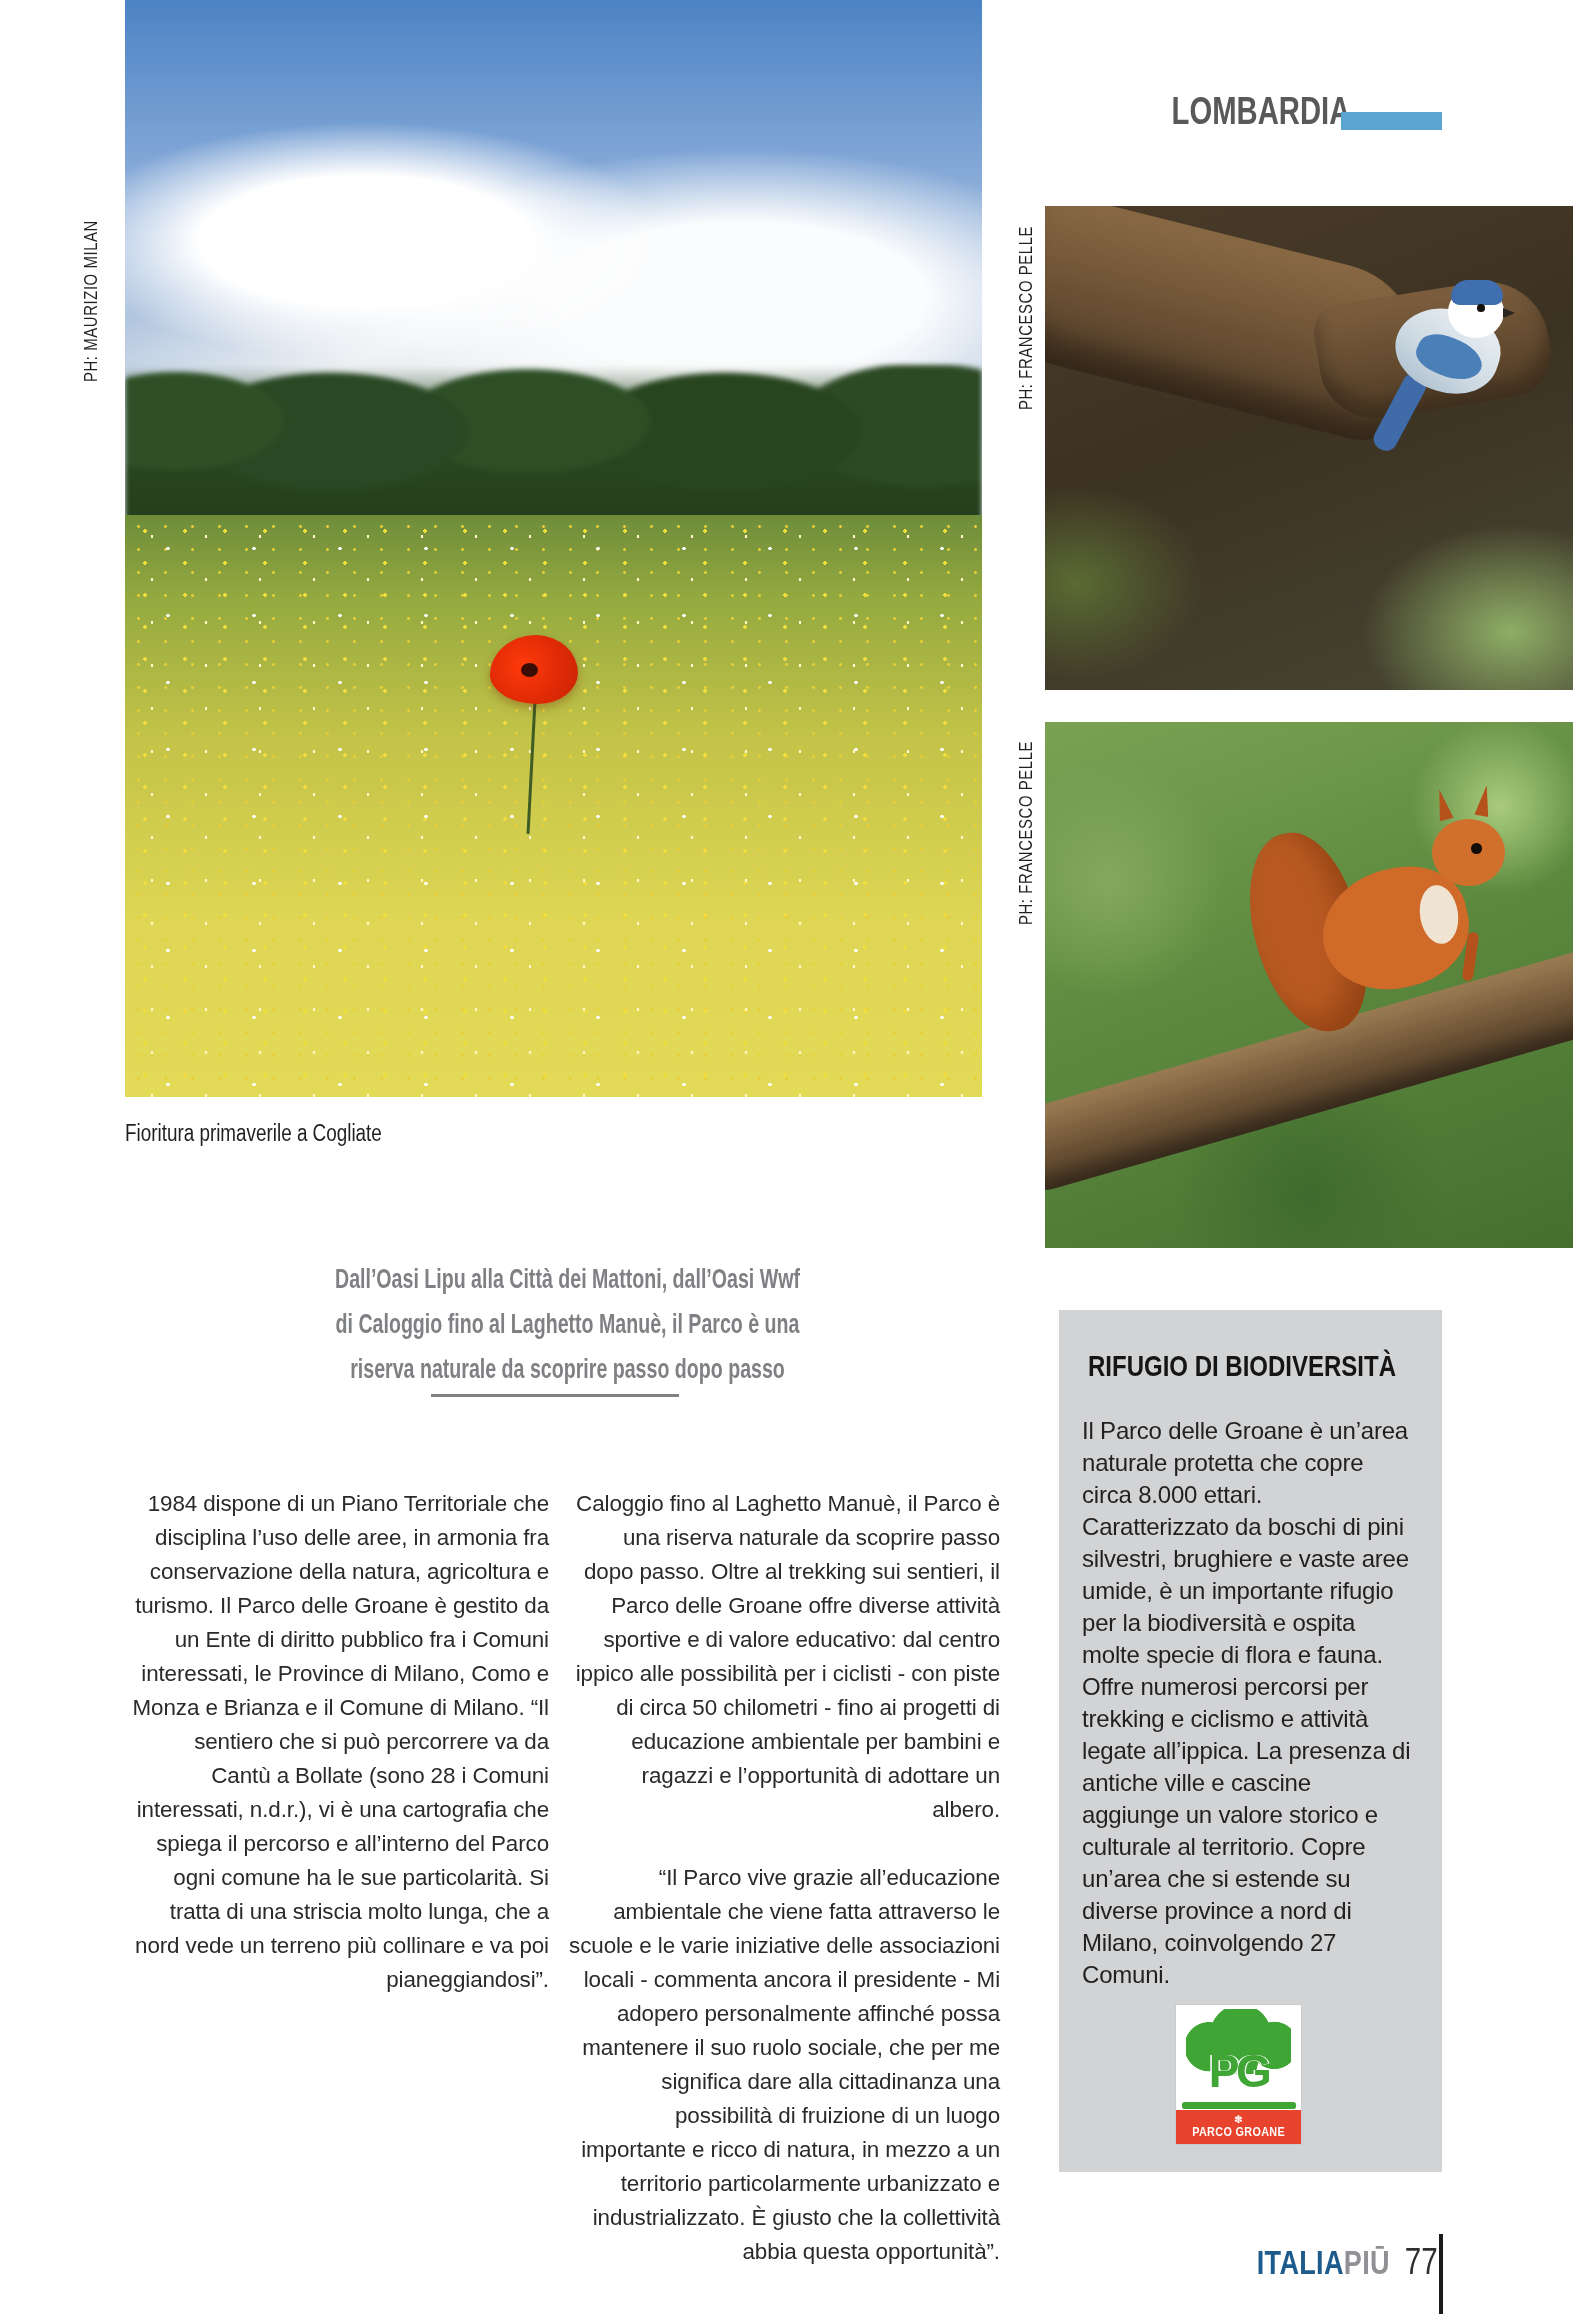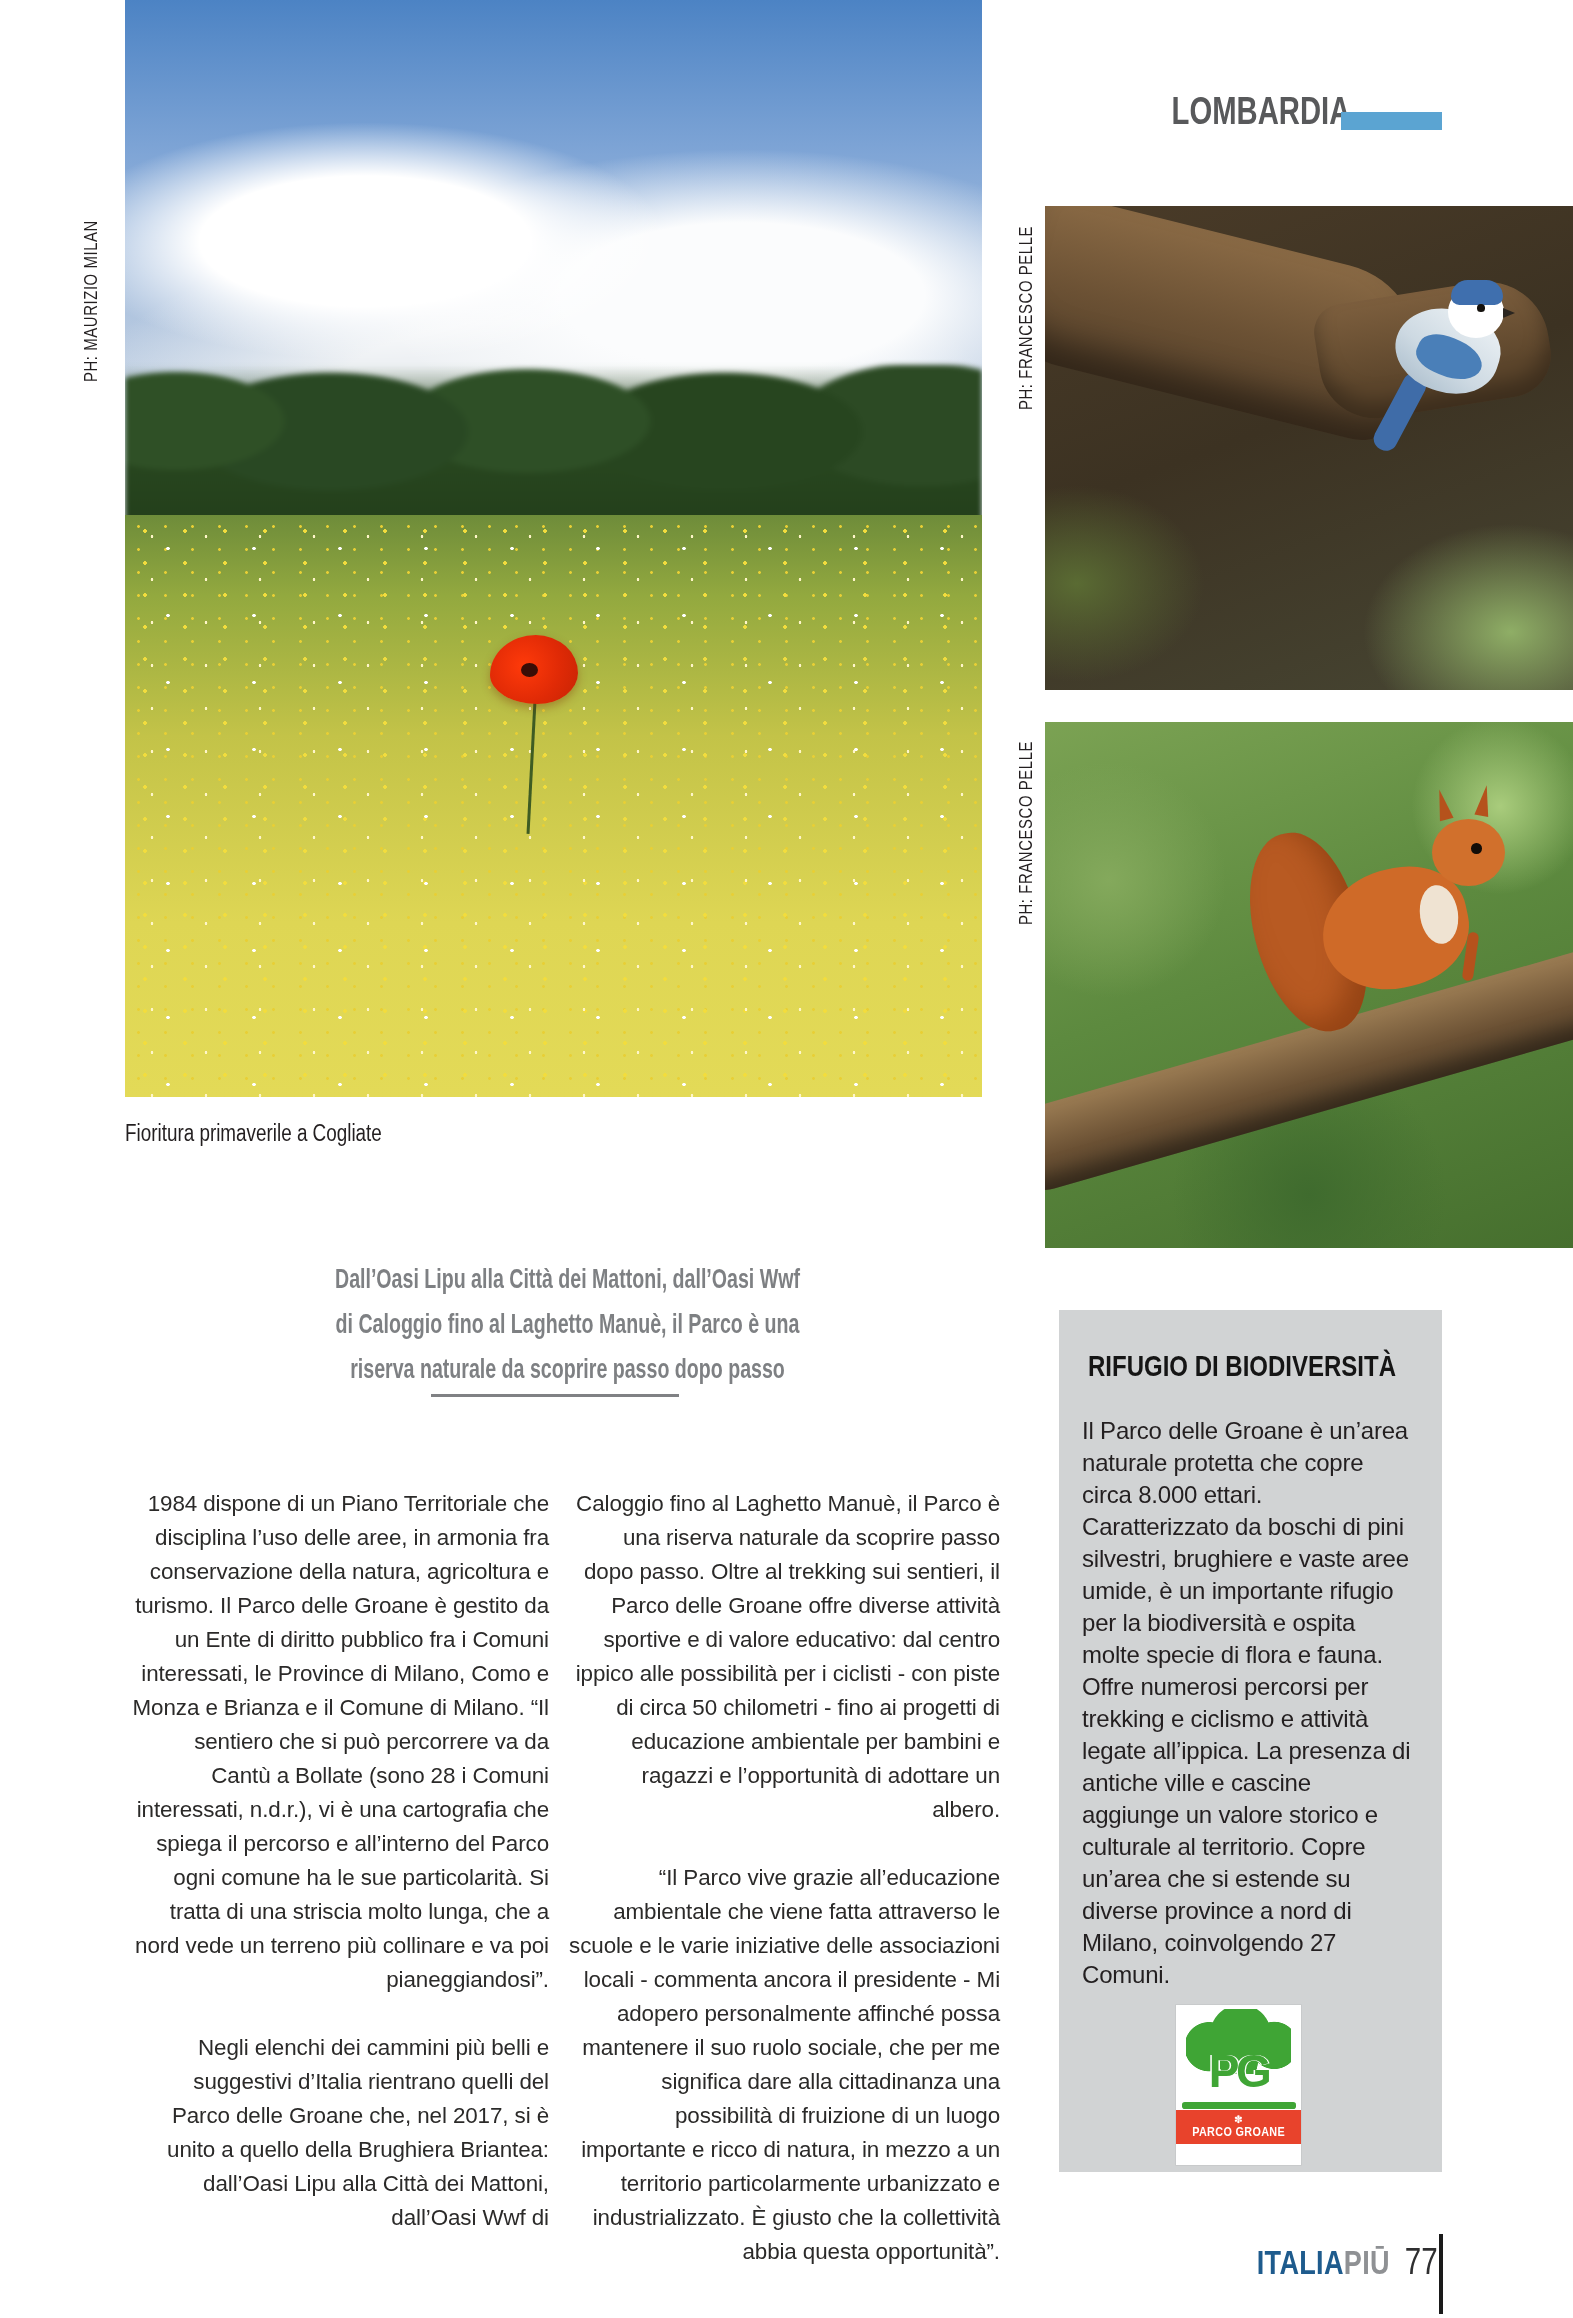--- a/index.html
+++ b/index.html
@@ -121,21 +121,21 @@
   .col p{margin:16px 0 34px 0;text-align:right;}
 
   
   .sidebar{position:absolute;left:1059px;top:1310px;width:383px;height:862px;background:#D1D3D4;}
   .sidebar-title{margin:39px 0 0 29.4px;font-size:30px;font-weight:bold;color:#151515;
     transform:scaleX(0.8);transform-origin:left top;white-space:nowrap;letter-spacing:0px;}
   .sidebar-body{margin:32px 28px 0 23px;font-size:24px;line-height:32px;color:#231F20;
     letter-spacing:-0.2px;}
 
   
-  .logo{position:absolute;left:1176px;top:2005px;width:125px;height:160px;background:#ffffff;
+  .logo{position:absolute;left:1176px;top:2005px;width:125px;height:139px;background:#ffffff;
     box-shadow:0 0 0 0.7px rgba(0,0,0,0.06);}
   .logo-art{position:relative;width:100%;height:105px;overflow:hidden;}
   .logo-canopy{position:absolute;left:9.8px;top:4.2px;width:105px;height:65px;
     background:
       radial-gradient(circle 25px at 22% 58%, #3FA535 97%, rgba(0,0,0,0) 100%),
       radial-gradient(circle 31px at 52% 40%, #3FA535 97%, rgba(0,0,0,0) 100%),
       radial-gradient(circle 24px at 84% 56%, #3FA535 97%, rgba(0,0,0,0) 100%),
       radial-gradient(circle 19.6px at 50% 82%, #3FA535 97%, rgba(0,0,0,0) 100%);}
   .logo-initials{position:absolute;left:0;right:0;top:39px;text-align:center;font-size:46px;
     font-weight:bold;color:#3FA535;letter-spacing:-3.5px;
@@ -205,21 +205,20 @@
 
   <div class="pull-quote">
     <div class="pq-line">Dall’Oasi Lipu alla Città dei Mattoni, dall’Oasi Wwf</div>
     <div class="pq-line">di Caloggio fino al Laghetto Manuè, il Parco è una</div>
     <div class="pq-line">riserva naturale da scoprire passo dopo passo</div>
   </div>
   <div class="pq-rule"></div>
 
   <div class="col col1">
     <p>1984 dispone di un Piano Territoriale che disciplina l’uso delle aree, in armonia fra conservazione della natura, agricoltura e turismo. Il Parco delle Groane è gestito da un Ente di diritto pubblico fra i Comuni interessati, le Province di Milano, Como e Monza e Brianza e il Comune di Milano. “Il sentiero che si può percorrere va da Cantù a Bollate (sono 28 i Comuni interessati, n.d.r.), vi è una cartografia che spiega il percorso e all’interno del Parco ogni comune ha le sue particolarità. Si tratta di una striscia molto lunga, che a nord vede un terreno più collinare e va poi pianeggiandosi”.</p>
-    <p>Negli elenchi dei cammini più belli e suggestivi d’Italia rientrano quelli del Parco delle Groane che, nel 2017, si è unito a quello della Brughiera Briantea: dall’Oasi Lipu alla Città dei Mattoni, dall’Oasi Wwf di</p>
   </div>
   <div class="col col2">
     <p>Caloggio fino al Laghetto Manuè, il Parco è una riserva naturale da scoprire passo dopo passo. Oltre al trekking sui sentieri, il Parco delle Groane offre diverse attività sportive e di valore educativo: dal centro ippico alle possibilità per i ciclisti - con piste di circa 50 chilometri - fino ai progetti di educazione ambientale per bambini e ragazzi e l’opportunità di adottare un albero.</p>
     <p>“Il Parco vive grazie all’educazione ambientale che viene fatta attraverso le scuole e le varie iniziative delle associazioni locali - commenta ancora il presidente - Mi adopero personalmente affinché possa mantenere il suo ruolo sociale, che per me significa dare alla cittadinanza una possibilità di fruizione di un luogo importante e ricco di natura, in mezzo a un territorio particolarmente urbanizzato e industrializzato. È giusto che la collettività abbia questa opportunità”.</p>
   </div>
 
   <div class="sidebar">
     <div class="sidebar-title">RIFUGIO DI BIODIVERSITÀ</div>
     <div class="sidebar-body">Il Parco delle Groane è un’area naturale protetta che copre circa 8.000 ettari. Caratterizzato da boschi di pini silvestri, brughiere e vaste aree umide, è un importante rifugio per la biodiversità e ospita molte specie di flora e fauna. Offre numerosi percorsi per trekking e ciclismo e attività legate all’ippica. La presenza di antiche ville e cascine aggiunge un valore storico e culturale al territorio. Copre un’area che si estende su diverse province a nord di Milano, coinvolgendo 27 Comuni.</div>
   </div>

